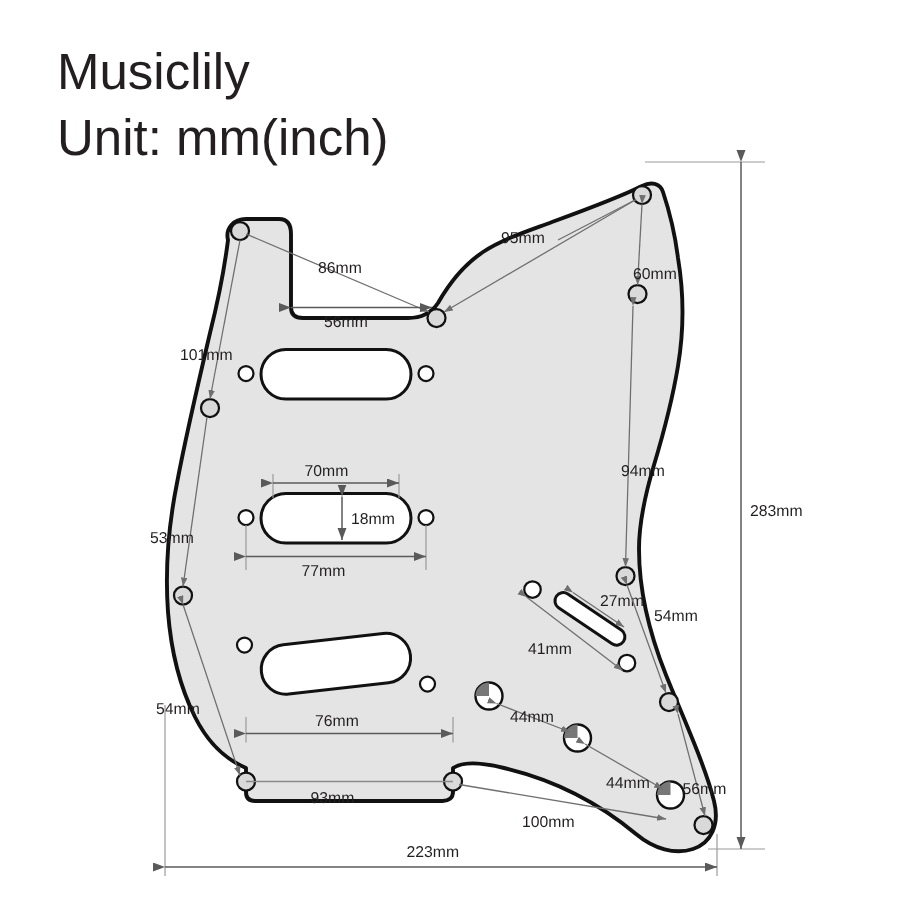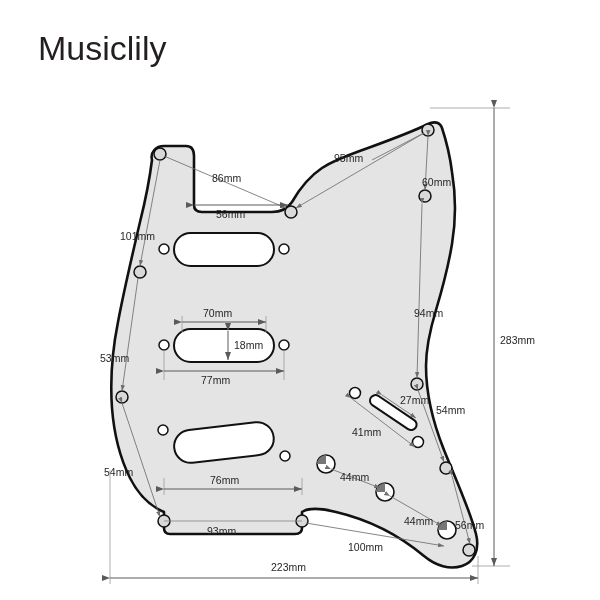--- a/index.html
+++ b/index.html
@@ -38,20 +38,21 @@
   .extline{stroke:#9a9a9a;stroke-width:0.8;fill:none;}
   .leadline{stroke:#6f6f6f;stroke-width:0.85;fill:none;}
 </style>
 </head>
 <body>
 
 <div id="stage">
 
   <div class="brand">
     <span>Musiclily</span>
+    <span class="l2">Unit: mm(inch)</span>
   </div>
 
   <svg width="600" height="600" viewBox="0 0 600 600">
 
     <path class="guard-fill" d="M 152,160
              C 150,152 156,146 164,146
              L 186,146
              C 192,146 194,150 194,156
              L 194,205
              C 194,210 197,212 202,212

